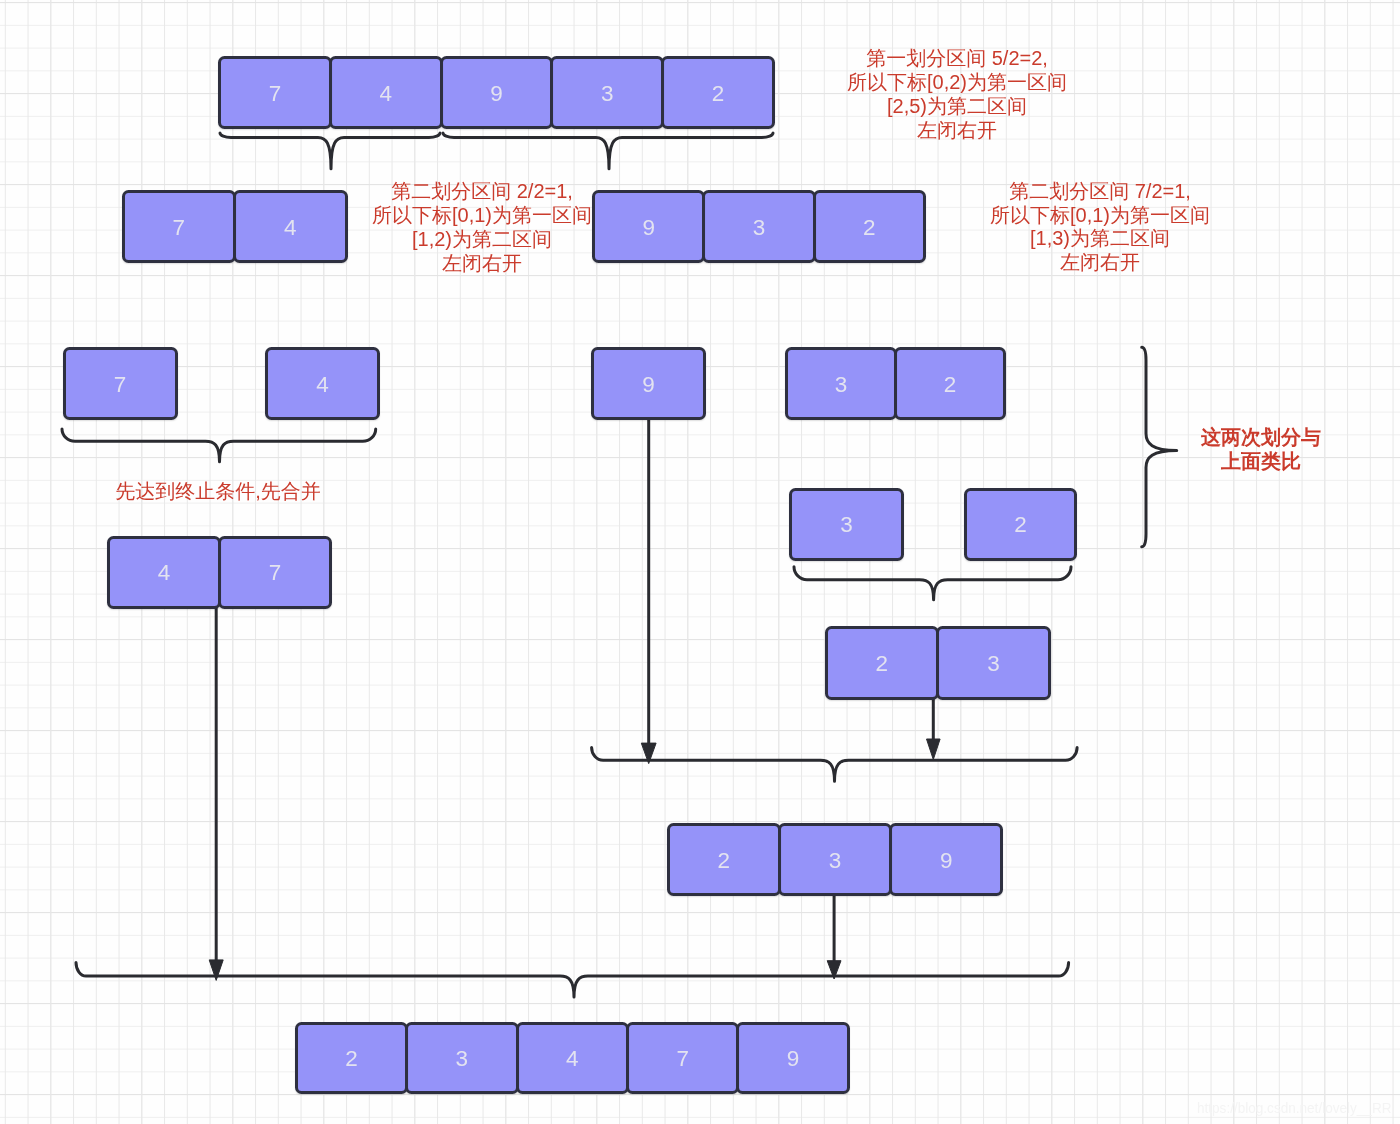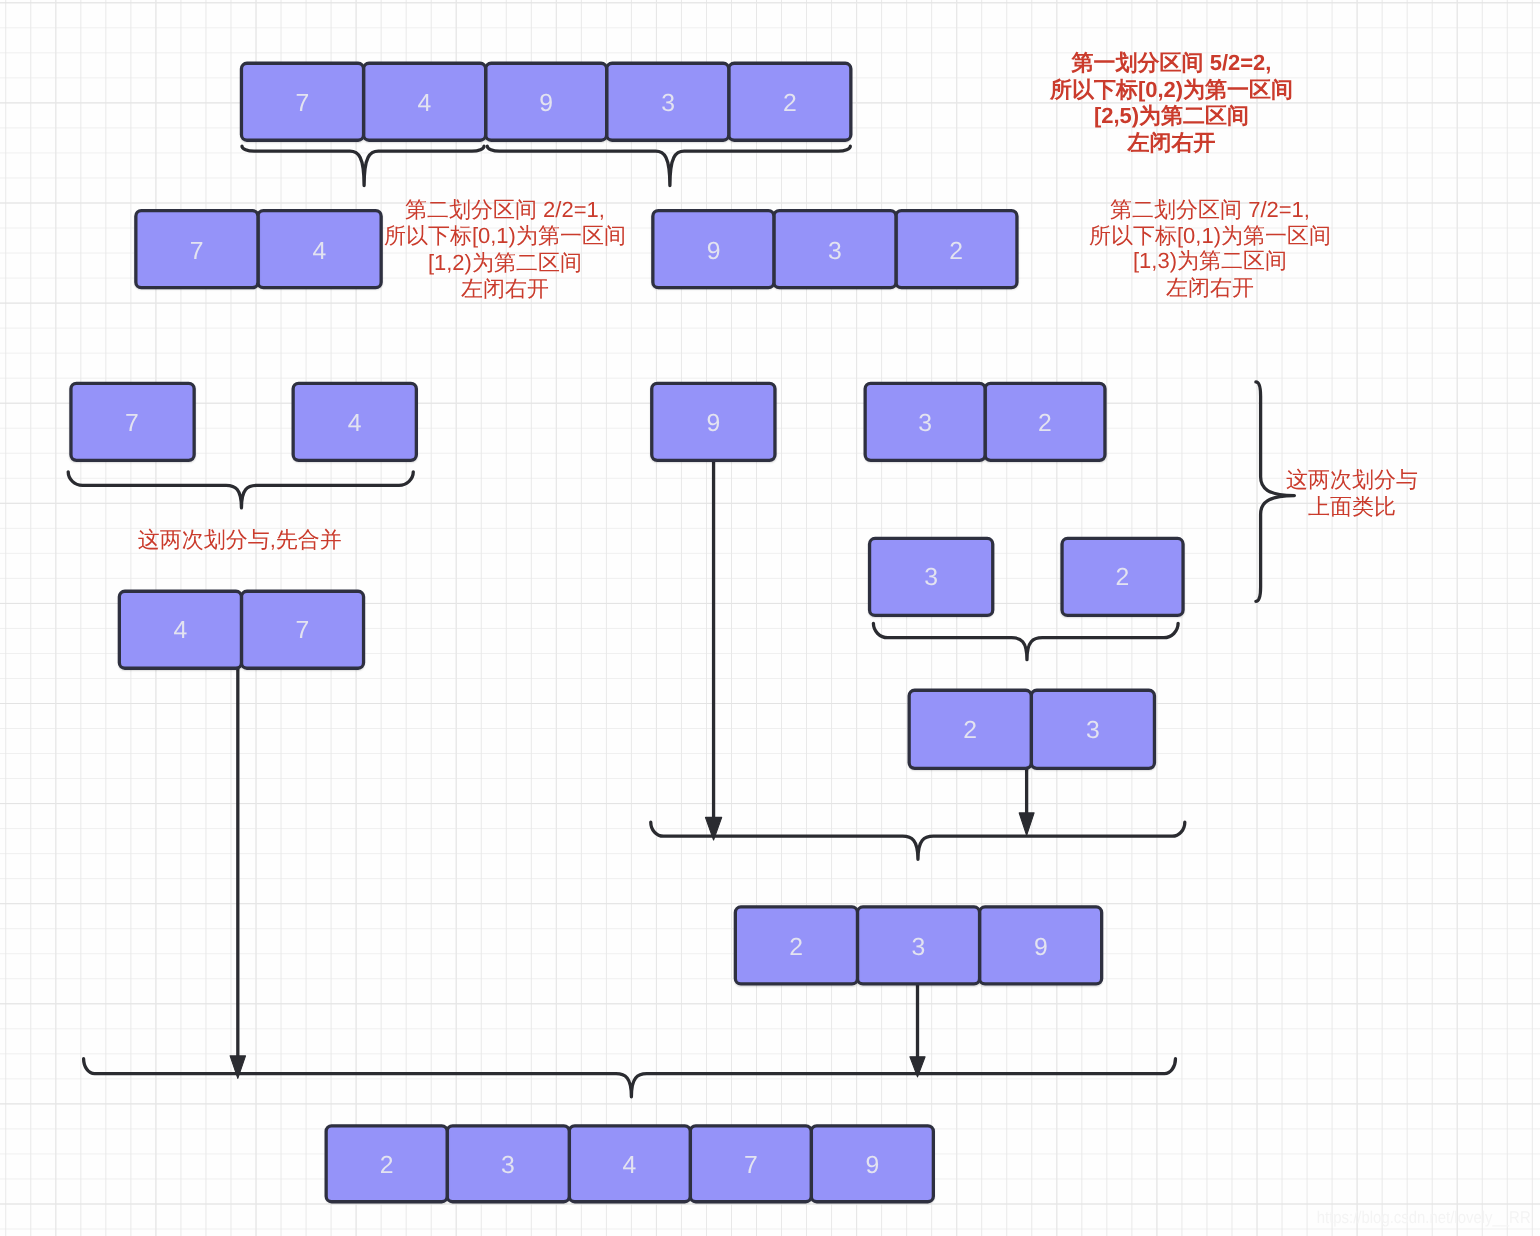--- a/index.html
+++ b/index.html
@@ -118,30 +118,30 @@
       </div>
       <div class="group">
         <div class="cell" style="left: 294.7px; top: 1021.8px; width: 113.42px; height: 72.5px; z-index: 5;">2</div>
         <div class="cell" style="left: 405.12px; top: 1021.8px; width: 113.42px; height: 72.5px; z-index: 4;">3</div>
         <div class="cell" style="left: 515.54px; top: 1021.8px; width: 113.42px; height: 72.5px; z-index: 3;">4</div>
         <div class="cell" style="left: 625.96px; top: 1021.8px; width: 113.42px; height: 72.5px; z-index: 2;">7</div>
         <div class="cell" style="left: 736.38px; top: 1021.8px; width: 113.42px; height: 72.5px; z-index: 1;">9</div>
       </div>
     </div>
   <div id="notes">
-      <div class="note" style="left: 1065px; top: 47.1px; font-weight: bold;">第一划分区间 5/2=2,
+      <div class="note" style="left: 957px; top: 47.1px;">第一划分区间 5/2=2,
 所以下标[0,2)为第一区间
 [2,5)为第二区间
 左闭右开</div>
-      <div class="note" style="left: 459px; top: 180.1px;">第二划分区间 2/2=1,
+      <div class="note" style="left: 482px; top: 180.1px;">第二划分区间 2/2=1,
 所以下标[0,1)为第一区间
 [1,2)为第二区间
 左闭右开</div>
       <div class="note" style="left: 1100px; top: 179.6px;">第二划分区间 7/2=1,
 所以下标[0,1)为第一区间
 [1,3)为第二区间
 左闭右开</div>
-      <div class="note" style="left: 1229px; top: 426.3px;">这两次划分与
+      <div class="note" style="left: 1261px; top: 426.3px; font-weight: bold;">这两次划分与
 上面类比</div>
-      <div class="note" style="left: 218px; top: 479.8px;">这两次划分与,先合并</div>
+      <div class="note" style="left: 218px; top: 479.8px;">先达到终止条件,先合并</div>
     </div>
   <div class="wm" style="left:1197px;top:1099px;">https://blog.csdn.net/lovely__RR</div>
 </div>
 
 </body></html>

